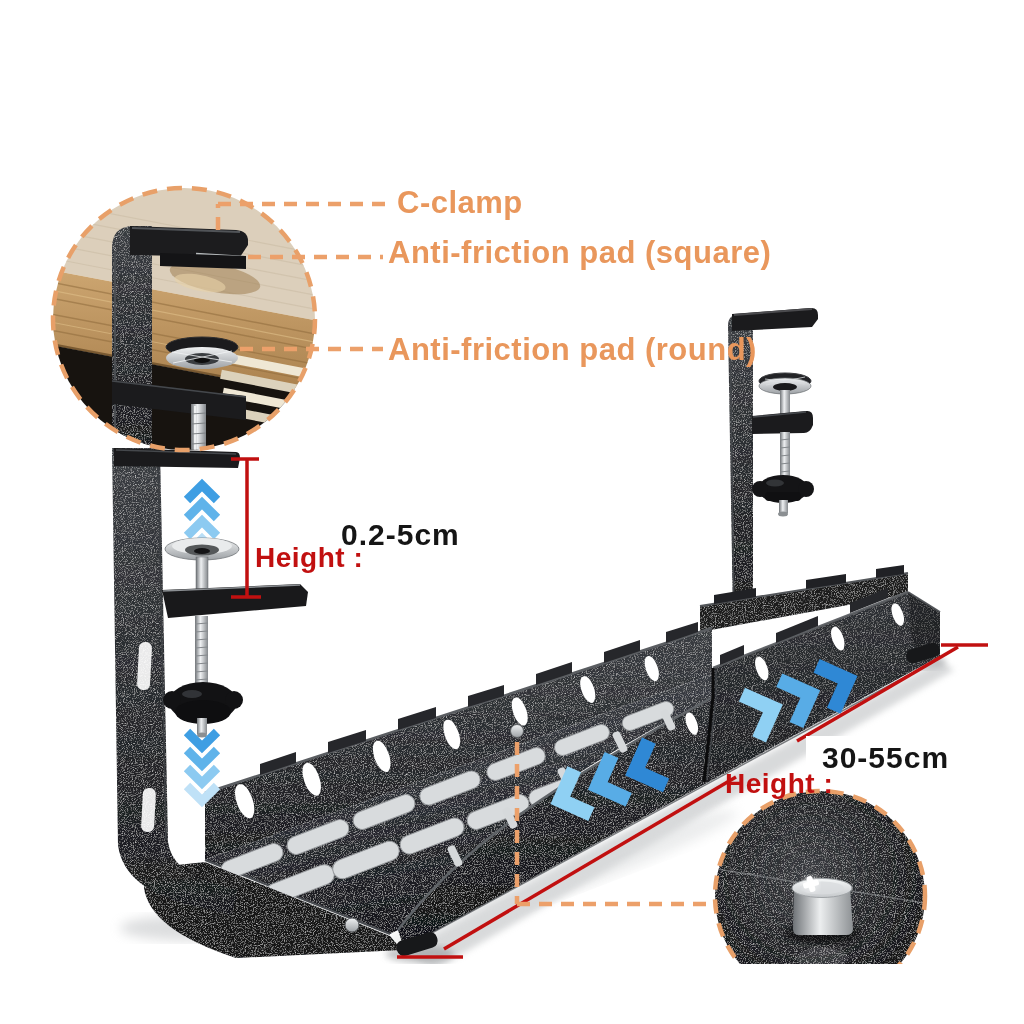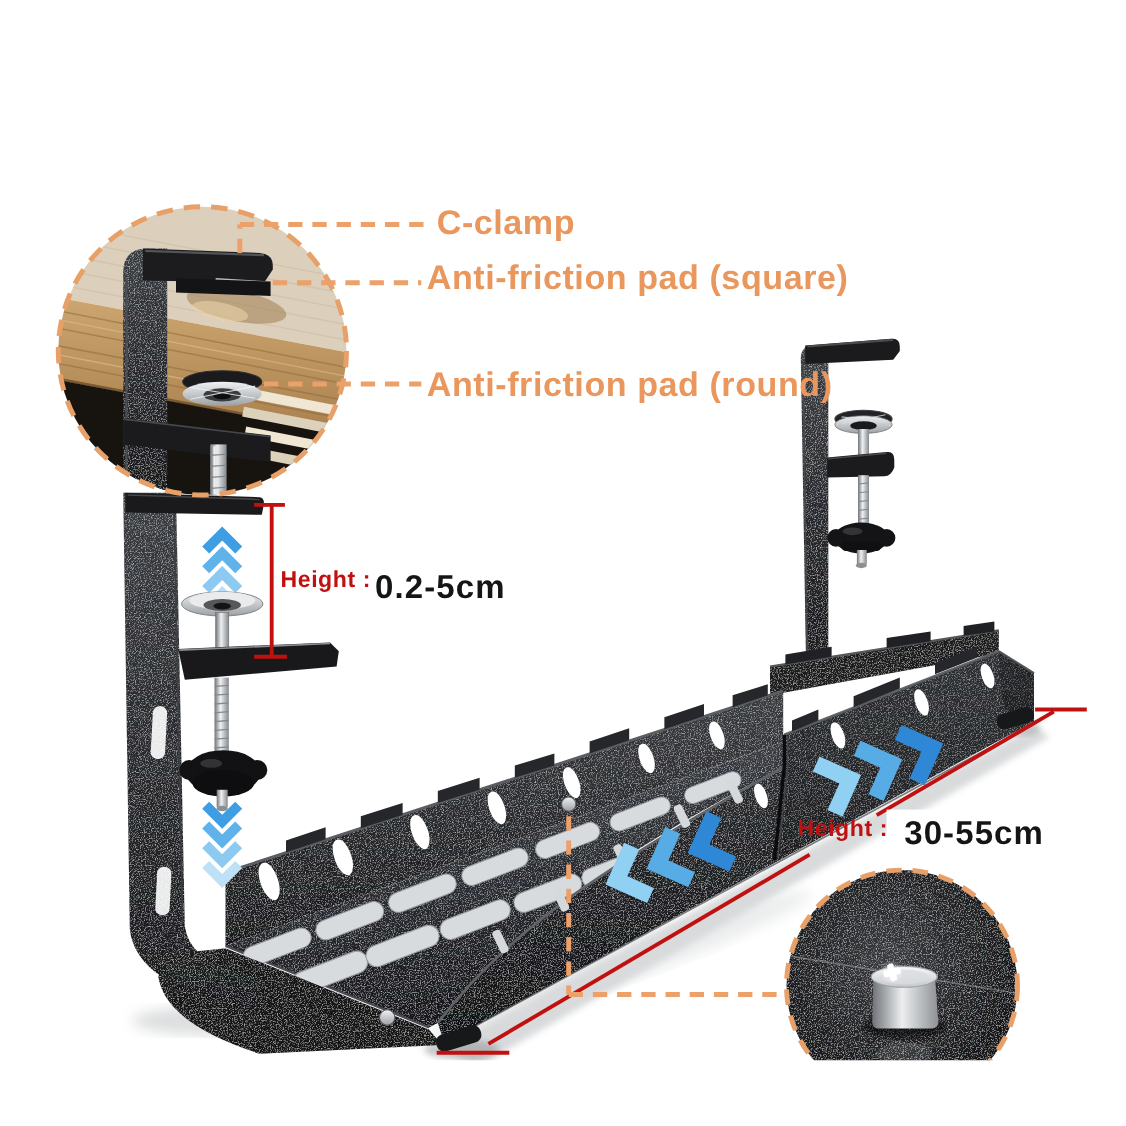--- a/index.html
+++ b/index.html
@@ -5,21 +5,21 @@
   :root{
     --callout-text:#E9975C; --leader-dash:#ECA06A; --dimension-red:#C11010;
     --value-text:#151515; --background:#FFFFFF;
   }
   html,body{margin:0;padding:0;background:var(--background);}
   #stage{position:relative;width:1024px;height:964px;overflow:hidden;background:var(--background);
          font-family:"Liberation Sans",sans-serif;}
   #art{position:absolute;left:0;top:0;}
   .txt{position:absolute;font-weight:bold;white-space:nowrap;line-height:1;}
   .callout{color:var(--callout-text);font-size:31px;letter-spacing:.5px;}
-  .dim-label{color:var(--dimension-red);font-size:21px;letter-spacing:.5px;}
+  .dim-label{color:var(--dimension-red);font-size:28px;letter-spacing:.5px;margin-top:27px;}
   .dim-value{color:var(--value-text);font-size:30px;letter-spacing:1px;}
   .value-box{position:absolute;background:#fff;}
   #cc{left:397px;top:187px;}
   #afs{left:388px;top:237px;}
   #afr{left:388px;top:334px;}
   #hl{left:255px;top:517px;}
   #hv{left:341px;top:520px;}
   #ll{left:725px;top:743px;}
   #lbox{left:806px;top:736px;width:142px;height:42px;}
   #lv{left:822px;top:743px;}

